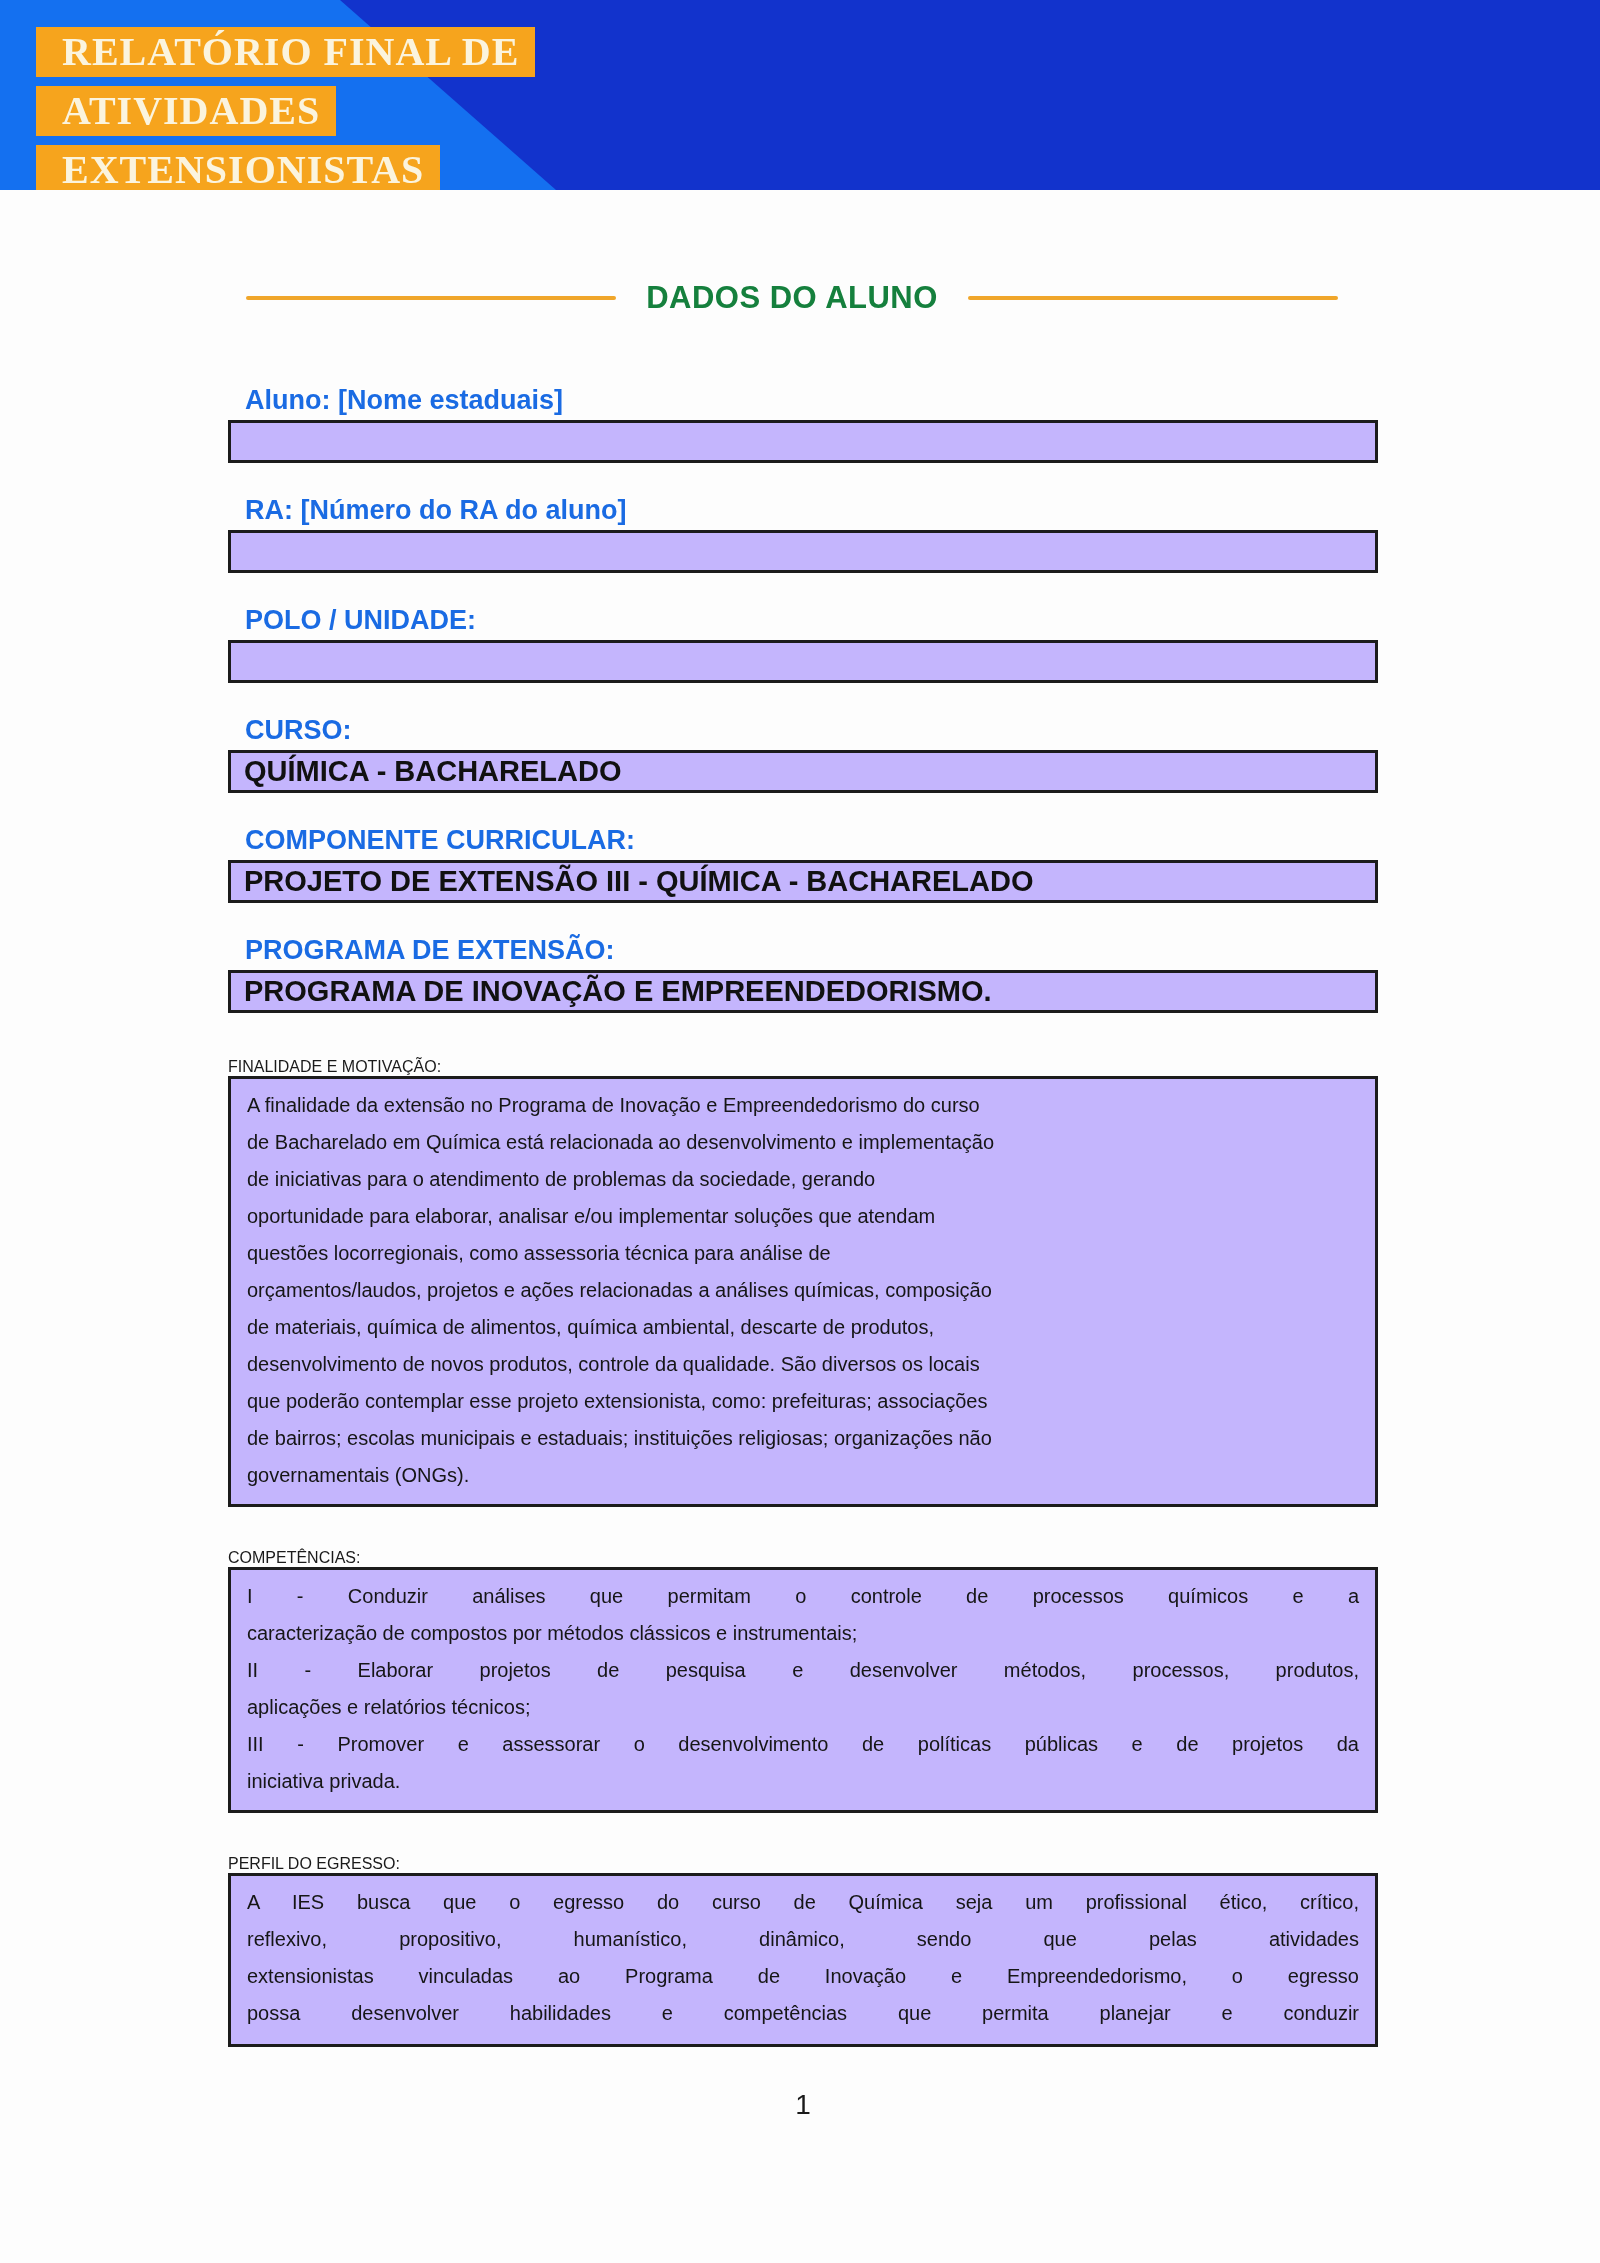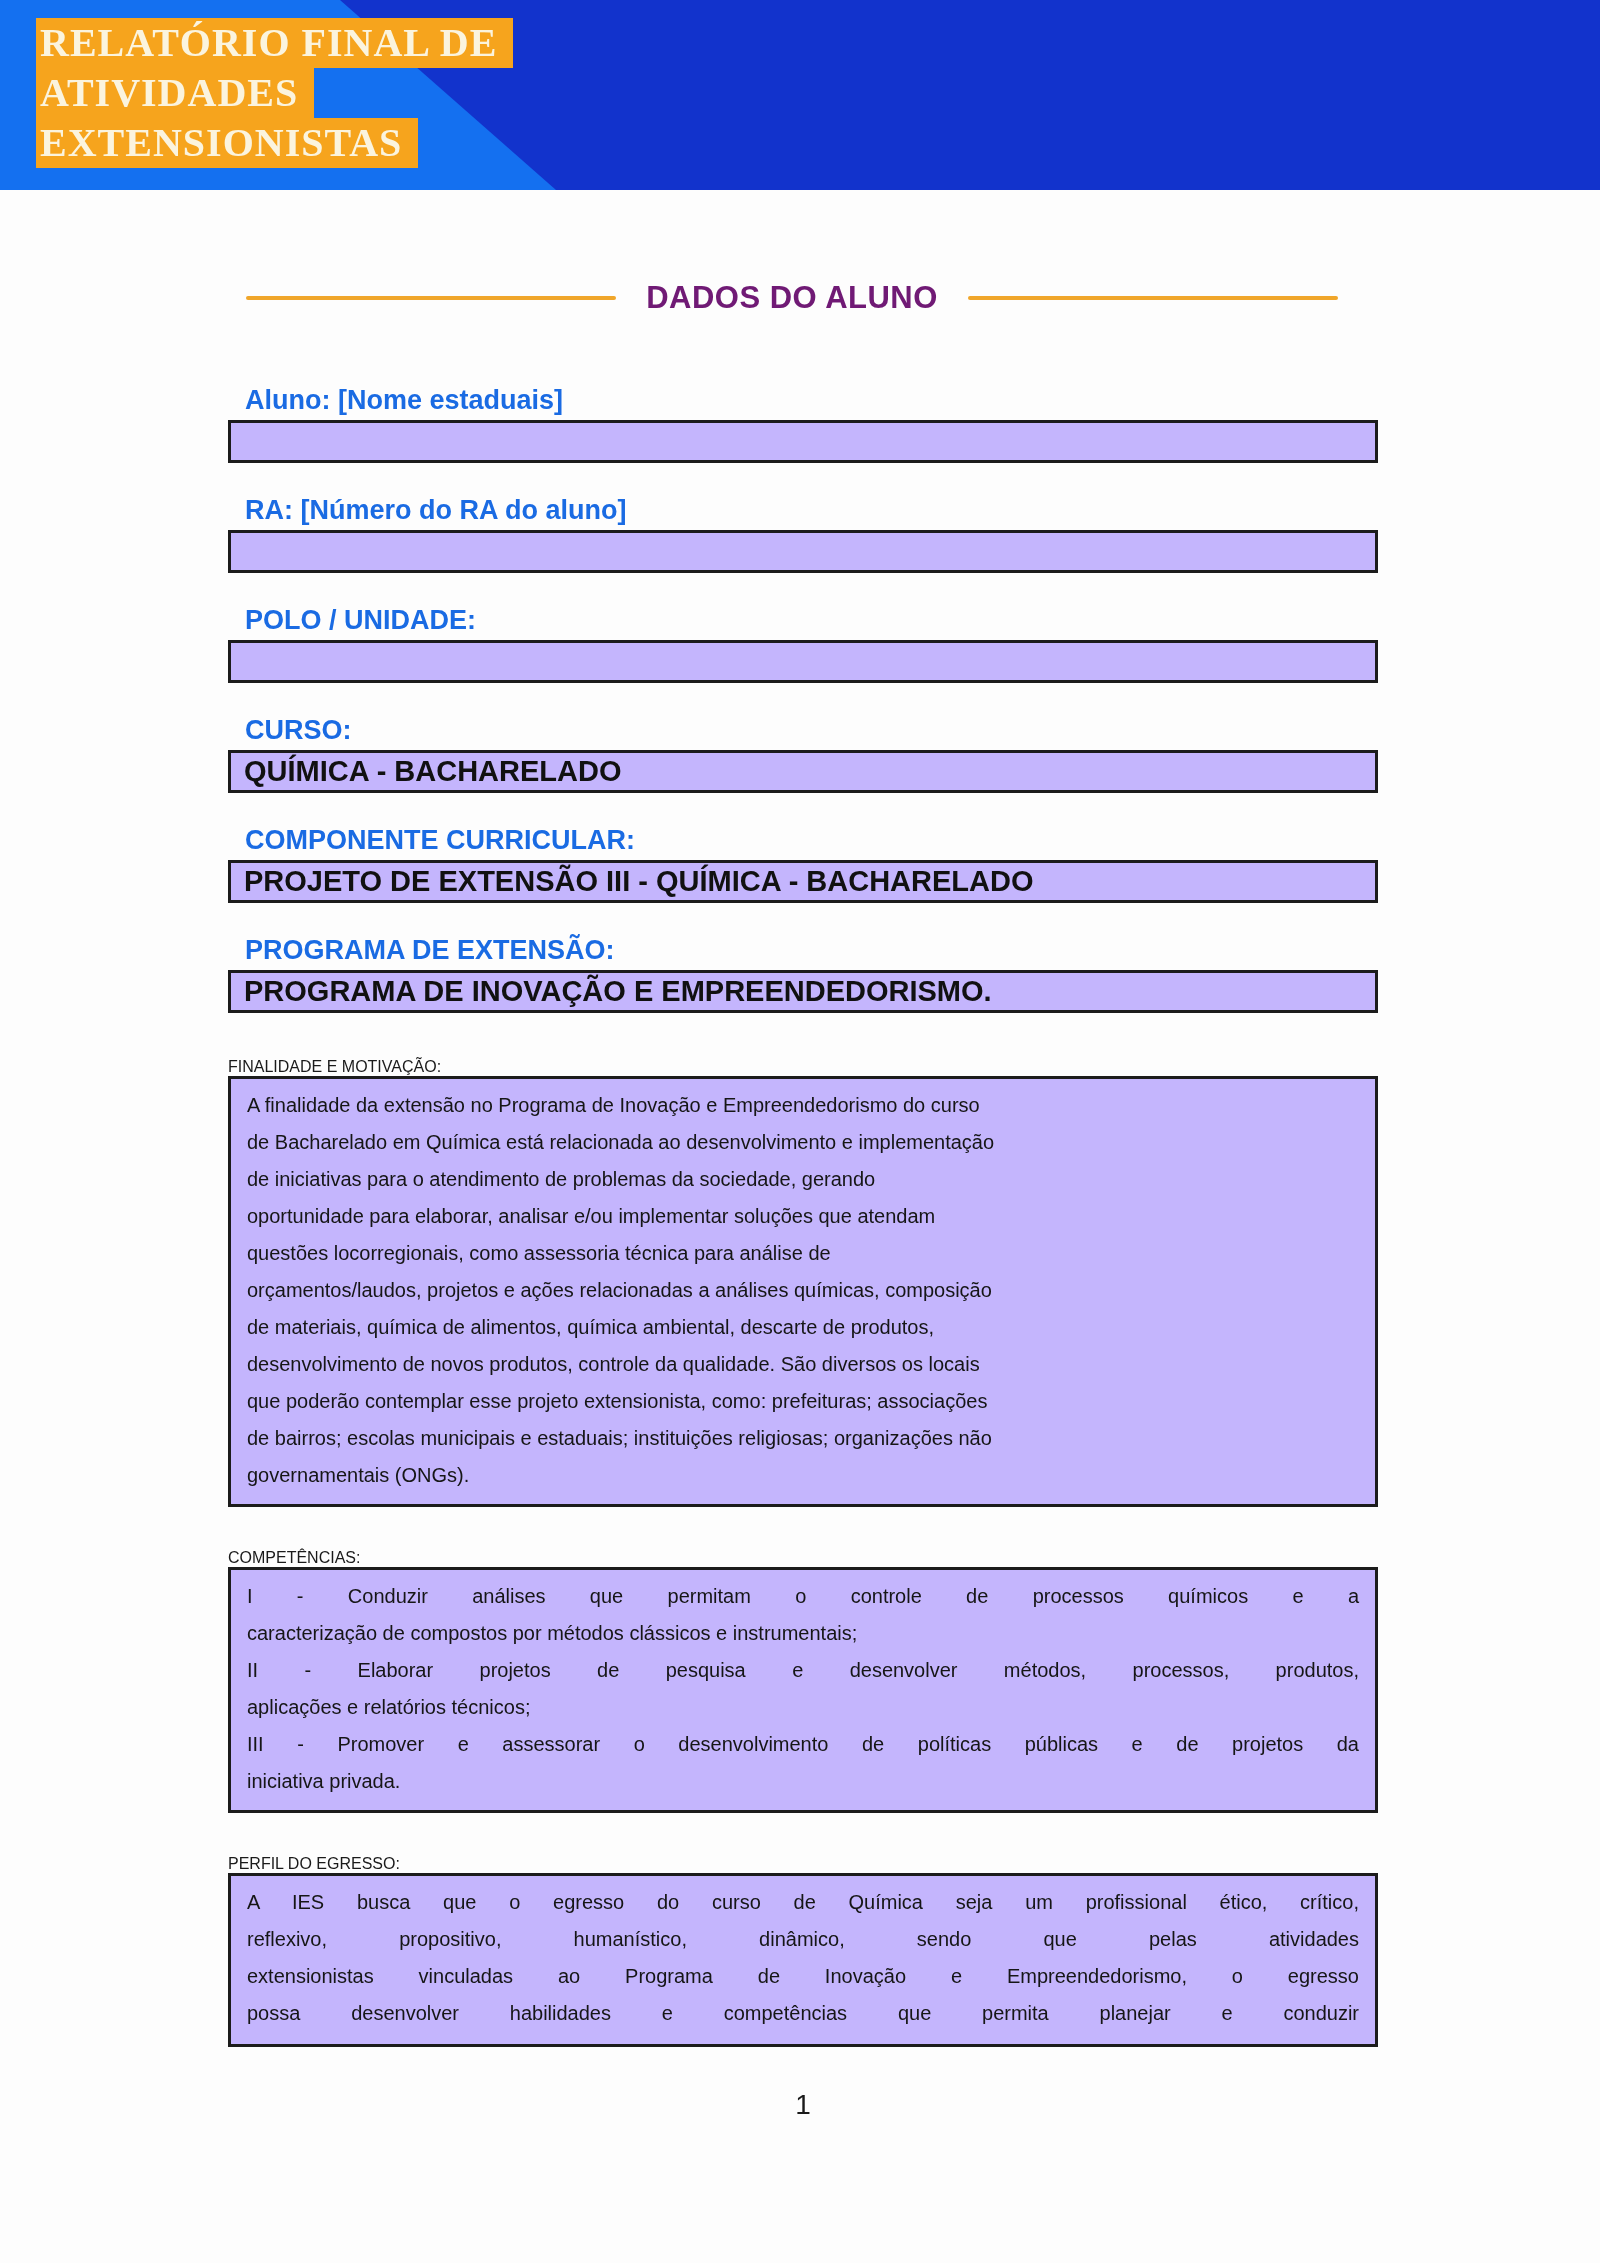--- a/index.html
+++ b/index.html
@@ -38,23 +38,24 @@
     z-index: 2;
   }
   .badge-line {
     display: inline-block;
     background: #f6a41d;
     color: #fbf4de;
     font-family: "Liberation Serif", serif;
     font-weight: 700;
     font-size: 40px;
     line-height: 50px;
-    padding: 0 16px 0 4px;
+    padding: 0 16px 0 26px;
     letter-spacing: 1px;
     white-space: nowrap;
+    margin-top: 9px;
   }
 
   
   .content {
     position: relative;
     margin-left: 228px;
     width: 1150px;
   }
 
   .title-row {
@@ -67,21 +68,21 @@
   .hline {
     flex: 1;
     height: 4px;
     background: #f0a62a;
     border-radius: 2px;
   }
   .page-title {
     margin: 0;
     font-size: 31px;
     font-weight: 800;
-    color: #701a75;
+    color: #15803d;
     letter-spacing: 0.5px;
     white-space: nowrap;
   }
 
   .group { margin-bottom: 34px; }
   .group .label {
     font-size: 27px;
     line-height: 27px;
     font-weight: 700;
     color: #1a6be3;

